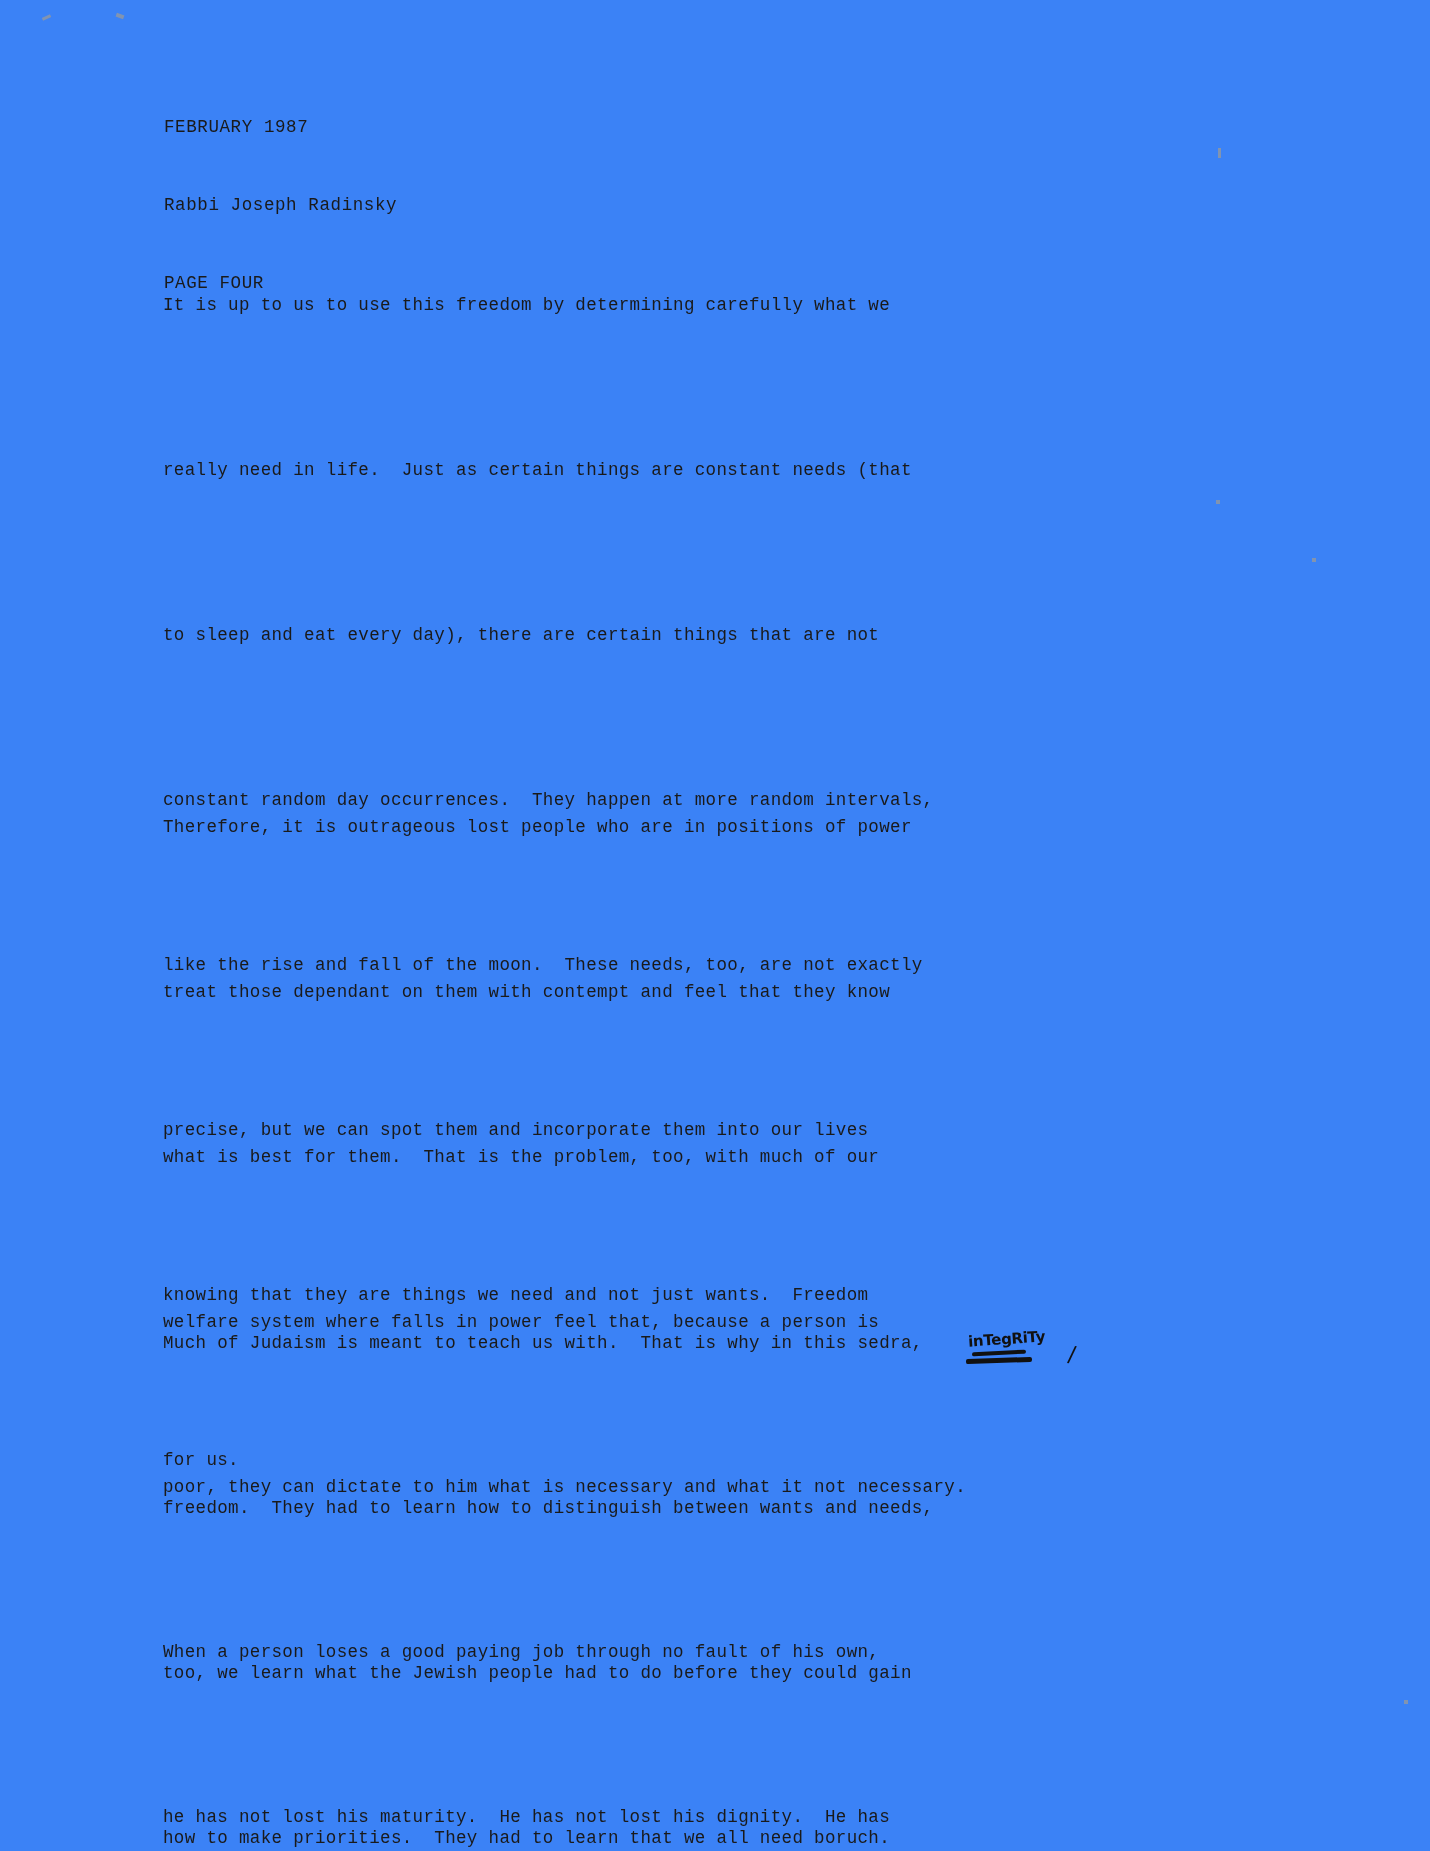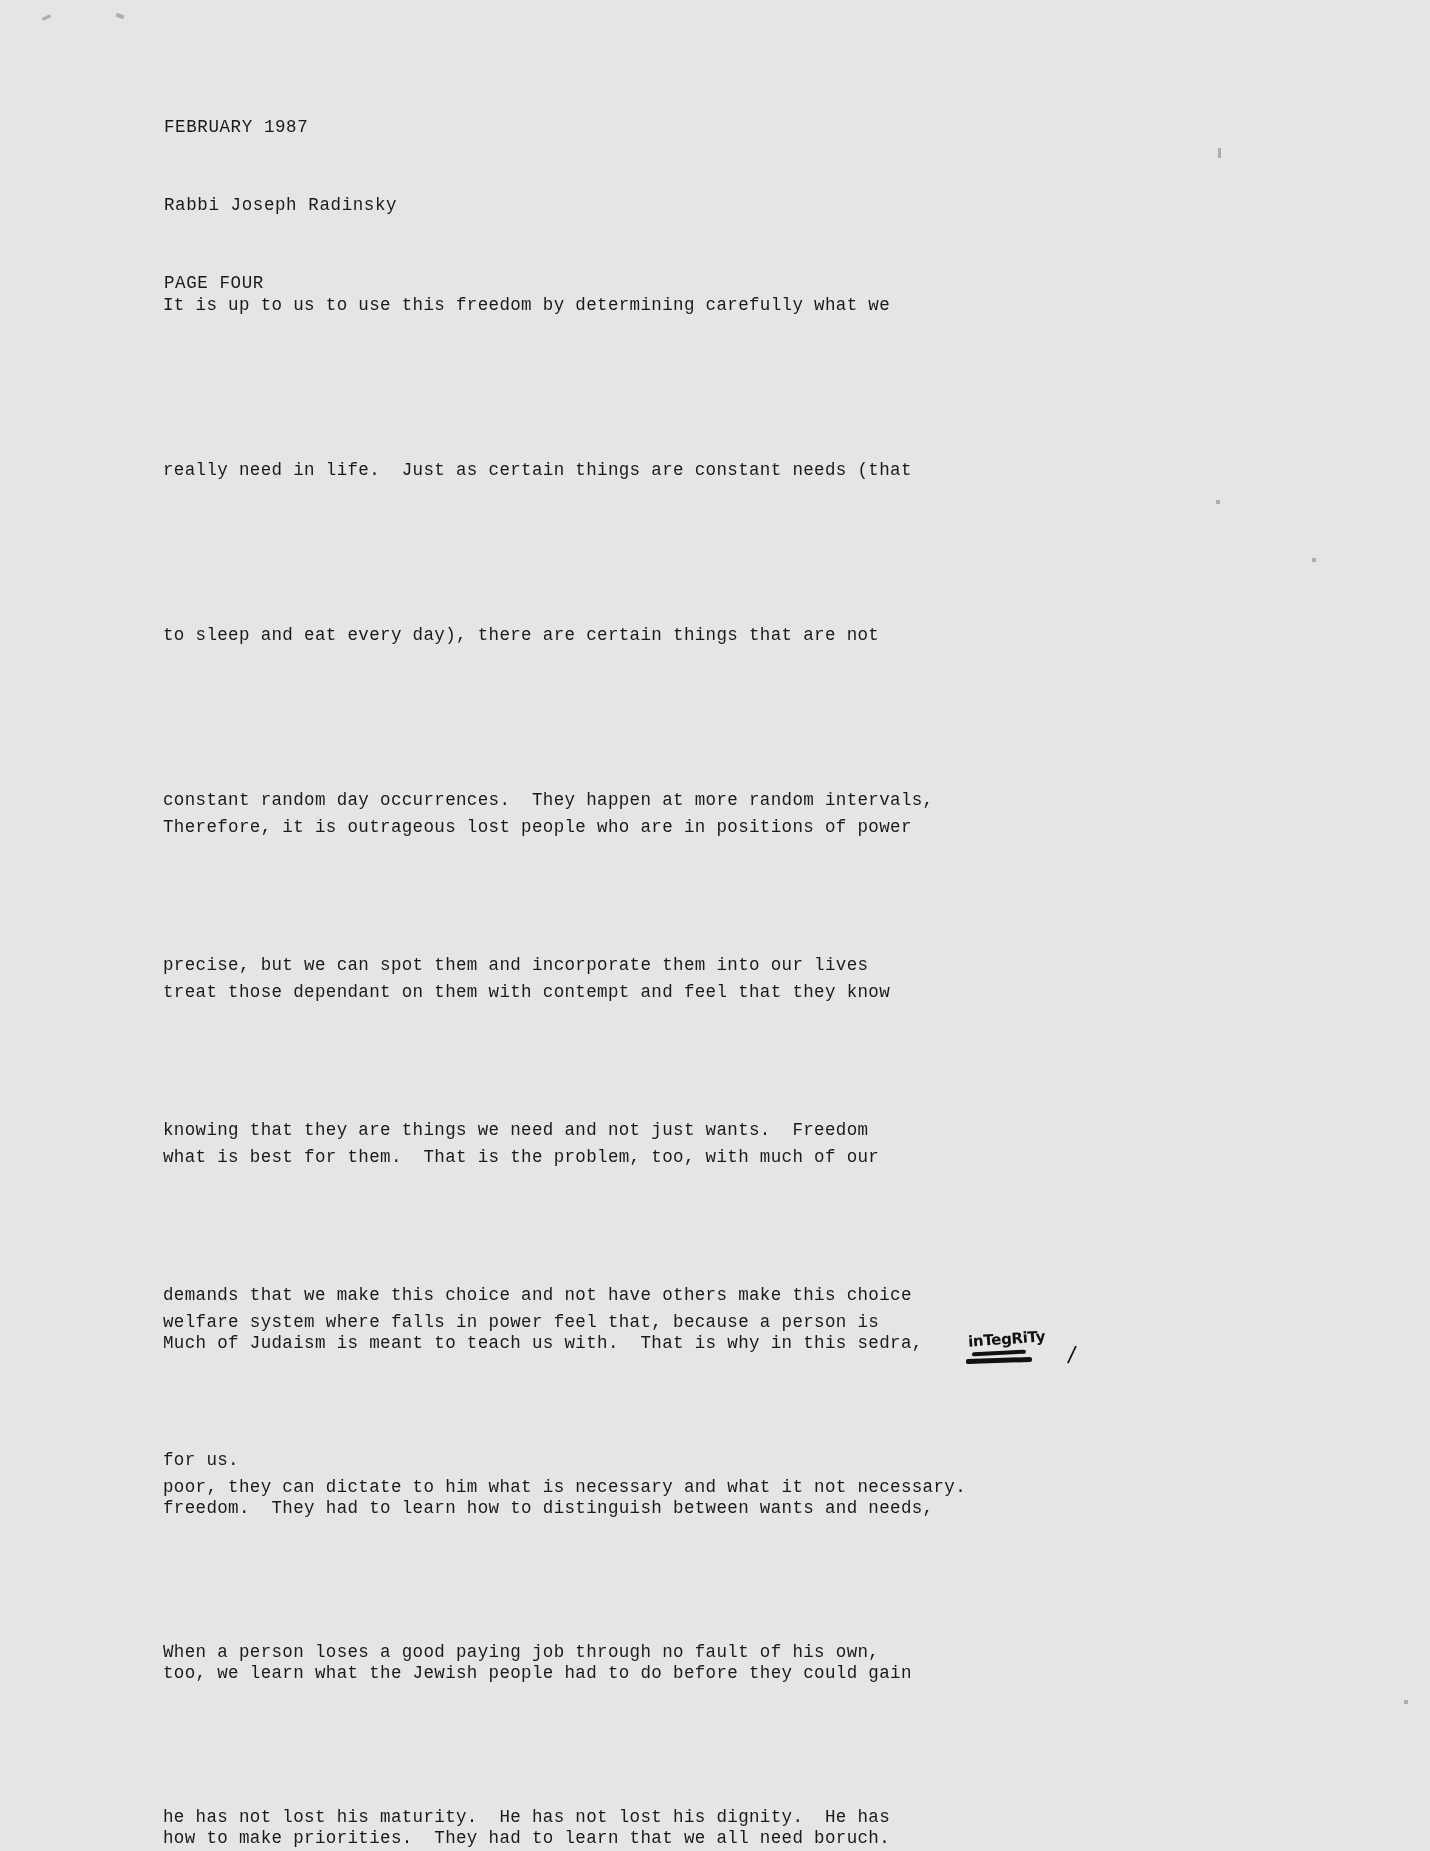--- a/index.html
+++ b/index.html
@@ -12,21 +12,21 @@
     height: 1851px;
     position: relative;
     font-family: "Liberation Mono", "DejaVu Sans Mono", monospace;
     color: #1a1a1a;
     overflow: hidden;
   }
 
   .page {
     position: absolute;
     inset: 0;
-    background: #e5e5e5;
+    background: #3b82f6;
   }
 
   
   .speck {
     position: absolute;
     background: #9a9a9a;
     opacity: .75;
   }
 
   .header {
@@ -116,23 +116,23 @@
     <div>FEBRUARY 1987</div>
     <div>Rabbi Joseph Radinsky</div>
     <div>PAGE FOUR</div>
   </div>
 
   <div class="body-block" id="para1">
     <span class="ln">It is up to us to use this freedom by determining carefully what we</span>
     <span class="ln">really need in life.  Just as certain things are constant needs (that</span>
     <span class="ln">to sleep and eat every day), there are certain things that are not</span>
     <span class="ln">constant random day occurrences.  They happen at more random intervals,</span>
+    <span class="ln">like the rise and fall of the moon.  These needs, too, are not exactly</span>
     <span class="ln">precise, but we can spot them and incorporate them into our lives</span>
     <span class="ln">knowing that they are things we need and not just wants.  Freedom</span>
-    <span class="ln">demands that we make this choice and not have others make this choice</span>
     <span class="ln">for us.</span>
   </div>
 
   <div class="body-block" id="para2">
     <span class="ln">Therefore, it is outrageous lost people who are in positions of power</span>
     <span class="ln">treat those dependant on them with contempt and feel that they know</span>
     <span class="ln">what is best for them.  That is the problem, too, with much of our</span>
     <span class="ln">welfare system where falls in power feel that, because a person is</span>
     <span class="ln">poor, they can dictate to him what is necessary and what it not necessary.</span>
     <span class="ln">When a person loses a good paying job through no fault of his own,</span>

